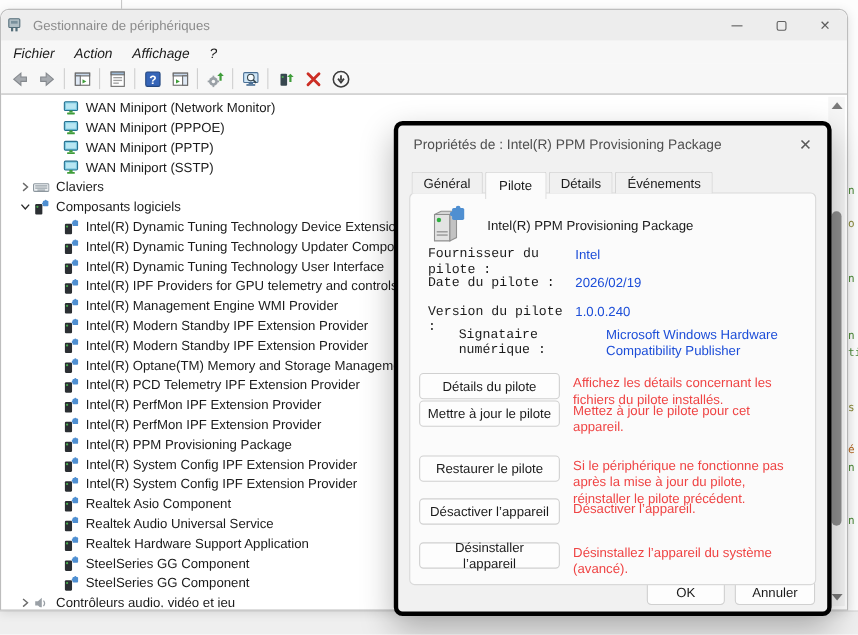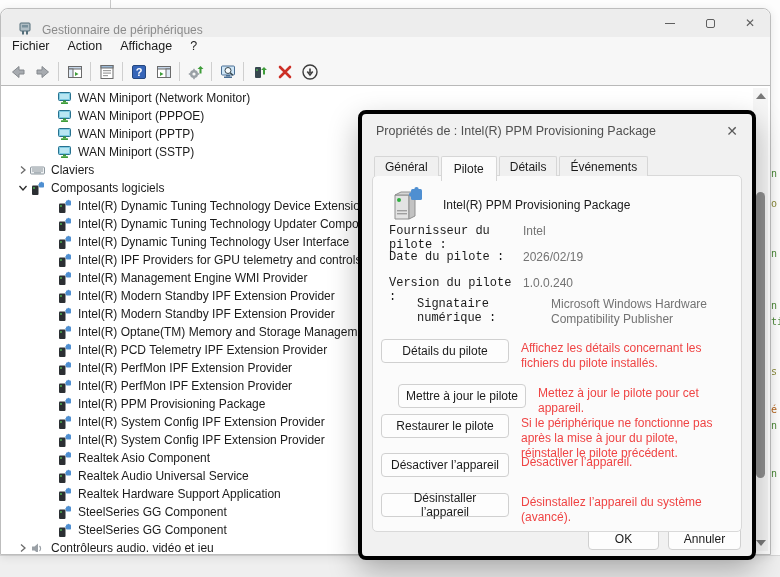--- a/index.html
+++ b/index.html
@@ -10,29 +10,29 @@
   .top-strip{position:absolute;left:0;top:0;width:780px;height:8px;background:#fdfdfd;}
   .top-strip .vline{position:absolute;left:110px;top:0;width:1px;height:8px;background:#c9c9c9;}
   .right-sliver{position:absolute;top:8px;right:0;width:10px;height:547px;background:#fdfdfd;
     font-family:"DejaVu Sans Mono",monospace;font-size:10px;overflow:hidden;}
   .right-sliver span{position:absolute;left:1px;}
   .bottom-strip{position:absolute;left:0;top:555px;width:780px;height:22px;background:#efefef;border-top:1px solid #d8d8d8;}
 
   
   .dm-window{position:absolute;left:0;top:8px;width:771px;height:547px;background:#fff;
     border:1px solid #bdbdbd;border-radius:8px 8px 0 0;box-shadow:0 2px 10px rgba(0,0,0,.10);}
-  .titlebar{height:28px;display:flex;align-items:flex-end;padding:0 0 0 16px;background:#ededed;border-radius:8px 8px 0 0;}
+  .titlebar{height:28px;display:flex;align-items:center;padding:0 0 0 4px;background:#ededed;border-radius:8px 8px 0 0;}
   .titlebar .app-title{font-size:12px;color:#8b8b8b;margin-left:9px;}
   .win-controls{margin-left:auto;display:flex;height:100%;}
   .win-btn{width:40px;height:100%;display:flex;align-items:center;justify-content:center;color:#5f5f5f;}
   .glyph-min{width:10px;height:1px;background:#5f5f5f;}
   .glyph-max{width:9px;height:9px;border:1px solid #5f5f5f;border-radius:2px;}
   .glyph-close{font-size:12px;line-height:1;}
 
-  .menubar{height:21px;display:flex;align-items:flex-start;background:#f7f7f7;padding-left:2px;}
+  .menubar{height:21px;display:flex;align-items:flex-end;background:#f7f7f7;padding-left:2px;font-style:italic;}
   .menubar div{font-size:12.5px;color:#1b1b1b;padding:2px 9px;}
 
   .toolbar{height:28px;display:flex;align-items:center;background:#f7f7f7;border-bottom:1px solid #b9b9b9;padding-left:4px;}
   .tbtn{width:25px;height:24px;display:flex;align-items:center;justify-content:center;}
   .tsep{width:1px;height:19px;background:#cfcfcf;margin:0 3px;}
 
   
   .tree{position:absolute;left:1px;right:18px;top:78px;bottom:2px;overflow:hidden;background:#fff;padding-top:4px;}
   .tree-row{height:18px;display:flex;align-items:flex-start;font-size:12px;color:#1b1b1b;white-space:nowrap;}
   .tree-row[data-level="1"]{padding-left:14px;}
@@ -70,25 +70,25 @@
 
   .dev-header{position:absolute;left:14px;top:10px;display:flex;align-items:center;gap:18px;}
   .dev-name{font-size:12px;color:#1b1b1b;}
 
   .frow{position:absolute;left:16px;right:12px;display:flex;}
   .frow:nth-of-type(1){top:48px;}
   .frow:nth-of-type(2){top:74px;}
   .frow:nth-of-type(3){top:100px;}
   .frow:nth-of-type(4){top:121px;margin-left:28px;}
   .flabel{width:134px;font-size:12px;color:#1b1b1b;flex:none;font-family:Liberation Mono, monospace;}
-  .fvalue{flex:1;font-size:12px;color:#737373;line-height:15px;}
+  .fvalue{flex:1;font-size:12px;color:#1d4ed8;line-height:15px;}
 
   .arow{position:absolute;left:8px;right:12px;display:flex;gap:12px;align-items:flex-start;}
   .arow:nth-of-type(1){top:163px;}
-  .arow:nth-of-type(2){top:208px;margin-left:17px;}
+  .arow:nth-of-type(2){top:188px;}
   .arow:nth-of-type(3){top:238px;}
   .arow:nth-of-type(4){top:277px;}
   .arow:nth-of-type(5){top:317px;}
   .abtn{width:128px;height:24px;flex:none;background:#fdfdfd;border:1px solid #d0d0d0;border-radius:4px;
     font-size:12px;color:#1b1b1b;display:flex;align-items:center;justify-content:center;font-family:"Liberation Sans",sans-serif;}
   .adesc{font-size:12px;line-height:15px;color:#ef4444;padding-top:2px;}
 
   .dialog-footer{position:absolute;right:11px;bottom:6px;display:flex;gap:9px;}
   .dlg-btn{height:23px;background:#fdfdfd;border:1px solid #d0d0d0;border-radius:4px;font-size:12px;color:#1b1b1b;
     display:flex;align-items:center;justify-content:center;font-family:"Liberation Sans",sans-serif;}

